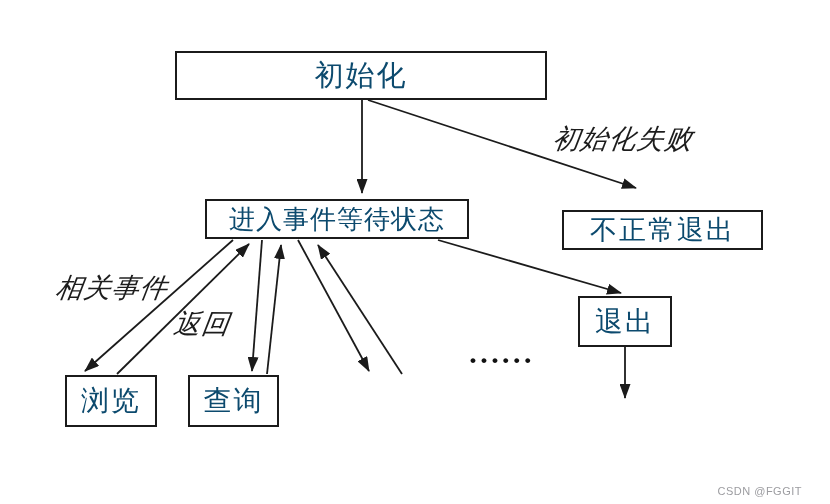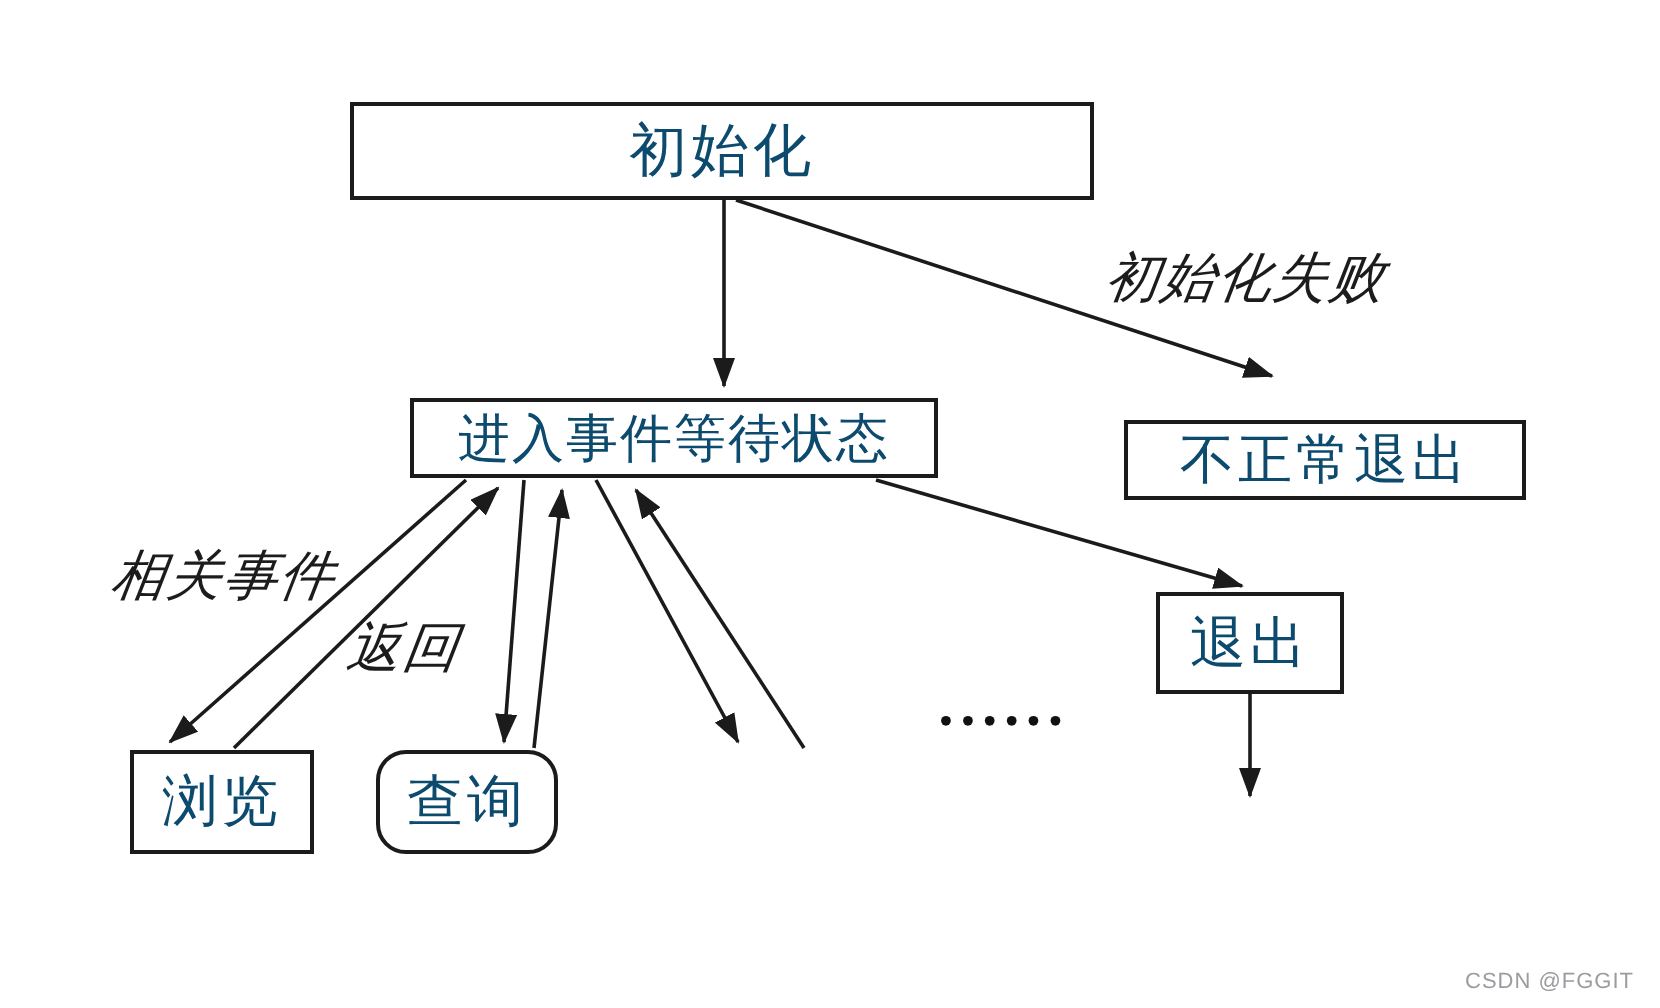--- a/index.html
+++ b/index.html
@@ -38,21 +38,21 @@
     font-size: 28px;
     color: #0c4a6e;
     letter-spacing: 2px;
     font-family: Liberation Mono, monospace;
     white-space: nowrap;
   }
   .node-init      { left: 175px; top: 51px;  width: 372px; height: 49px; font-size: 29px; }
   .node-wait      { left: 205px; top: 199px; width: 264px; height: 40px; font-size: 26px; letter-spacing: 1px; border-width: 2.5px; }
   .node-abnormal  { left: 562px; top: 198px; width: 201px; height: 40px; font-size: 27px; margin-top: 12px; }
   .node-browse    { left: 65px;  top: 375px; width: 92px;  height: 52px; }
-  .node-query     { left: 188px; top: 375px; width: 91px;  height: 52px; border-radius: 15px; }
+  .node-query     { left: 188px; top: 375px; width: 91px;  height: 52px; }
   .node-modify    { left: 313px; top: 375px; width: 94px;  height: 52px; }
   .node-exit      { left: 578px; top: 296px; width: 94px;  height: 51px; }
   .node-normal    { left: 485px; top: 402px; width: 202px; height: 38px; font-size: 27px; }
   .edge-label {
     position: absolute;
     font-size: 27px;
     color: #1c1c1c;
     letter-spacing: 1px;
     font-family: "Liberation Serif", "DejaVu Serif", serif;
     font-style: italic;
@@ -67,21 +67,21 @@
     left: 470px;
     top: 352px;
     font-size: 17px;
     font-weight: 700;
     letter-spacing: 5px;
     color: #111111;
     line-height: 17px;
   }
   .watermark {
     position: absolute;
-    right: 13px;
+    right: 28px;
     bottom: 7px;
     font-size: 11px;
     color: #9c9ca0;
     letter-spacing: 0.5px;
   }
   line { stroke: #1b1b1b; stroke-width: 1.8; }
 </style>
 </head>
 <body>
 

